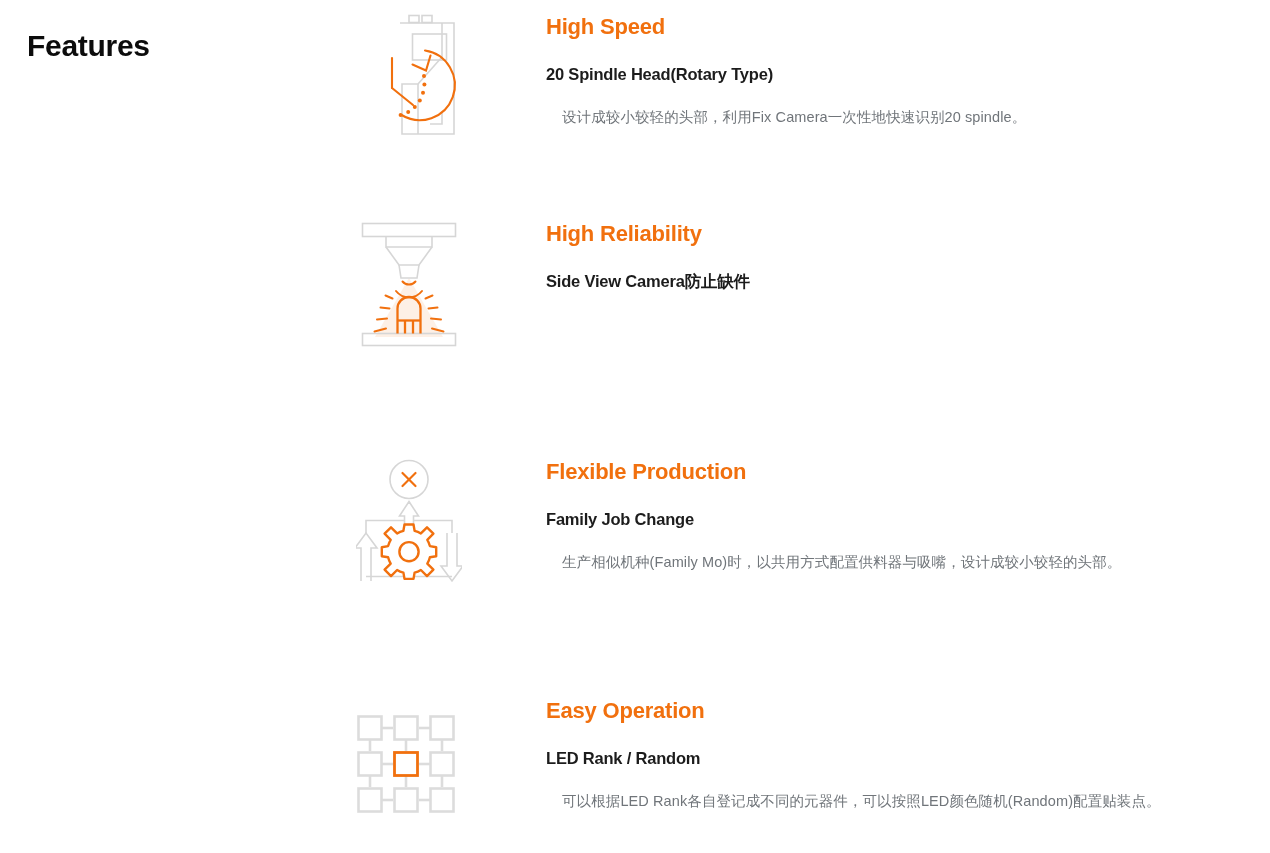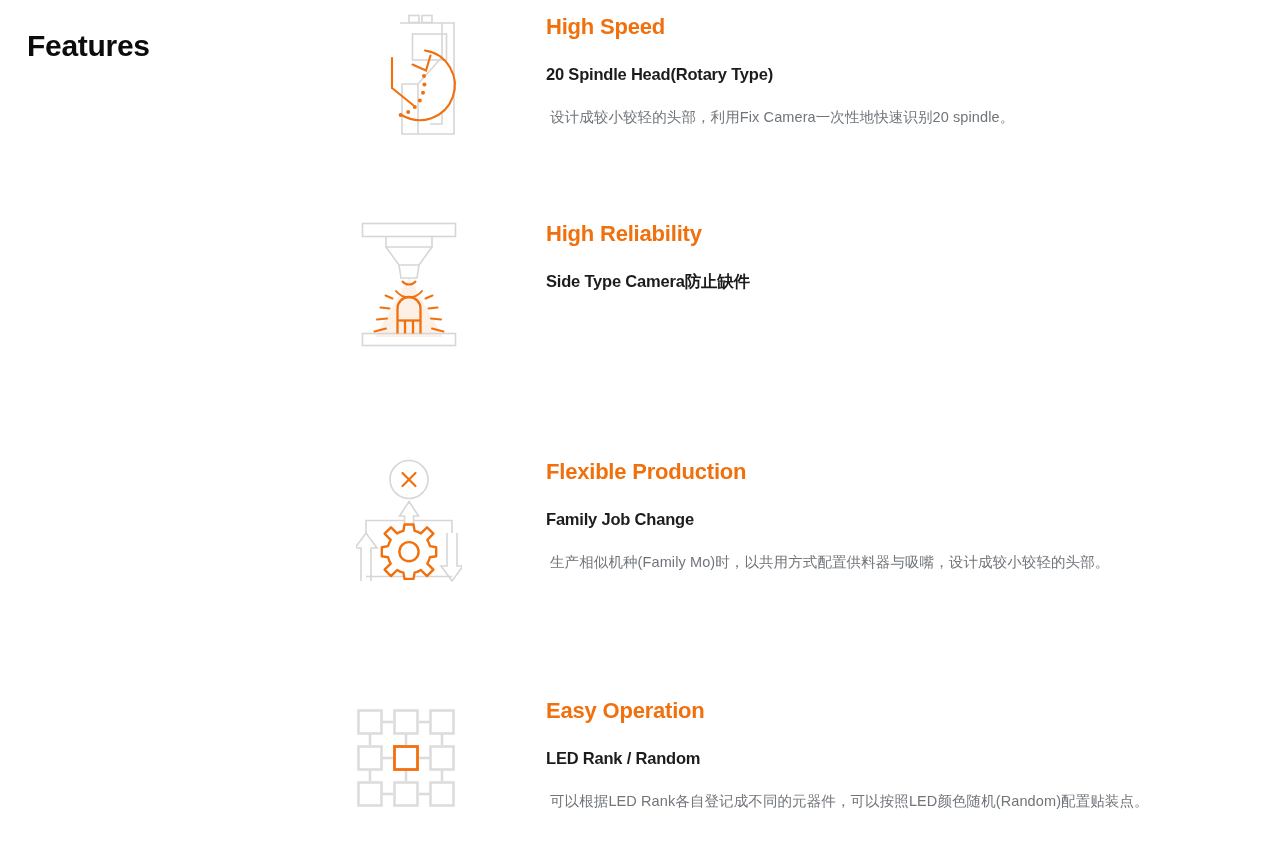--- a/index.html
+++ b/index.html
@@ -78,21 +78,21 @@
     margin: 0 0 17px 0;
     font-family: Liberation Sans, sans-serif;
   }
 
   .feature-desc {
     font-size: 14.5px;
     font-weight: normal;
     color: #70757a;
     line-height: 31px;
     letter-spacing: 0.1px;
-    margin: 4px;
+    margin: 16px;
     max-width: 690px;
     font-family: "Liberation Sans", "DejaVu Sans", sans-serif;
   }
 
   
   #feature-row-0 { top: 12px; }
   #feature-row-1 { top: 221px; }
   #feature-row-2 { top: 459px; }
   #feature-row-3 { top: 698px; align-items: center; }
 
@@ -199,21 +199,21 @@
           <path d="M30.0 107.5 L18.5 110.5"></path>
           <path d="M69.5 77.5 L76.5 74.5"></path>
           <path d="M72.5 87.5 L81.5 86.5"></path>
           <path d="M75.0 97.5 L85.0 98.5"></path>
           <path d="M76.0 107.5 L87.5 110.5"></path>
         </g>
       </svg>
     </div>
     <div class="feature-text-cell">
       <div class="feature-category">High Reliability</div>
-      <div class="feature-subtitle">Side Type Camera防止缺件</div>
+      <div class="feature-subtitle">Side View Camera防止缺件</div>
     </div>
   </div>
 
   <div class="feature-row" id="feature-row-2">
     <div class="feature-icon-cell">
       <svg width="106" height="134" viewBox="0 0 106 134">
 
         <circle cx="53" cy="20.5" r="19" fill="none" stroke="#d6d6d6" stroke-width="1.6"></circle>
         <g fill="none" stroke="#f1700e" stroke-width="2.2" stroke-linecap="round">
           <path d="M46.5 14 L59.5 27"></path>

